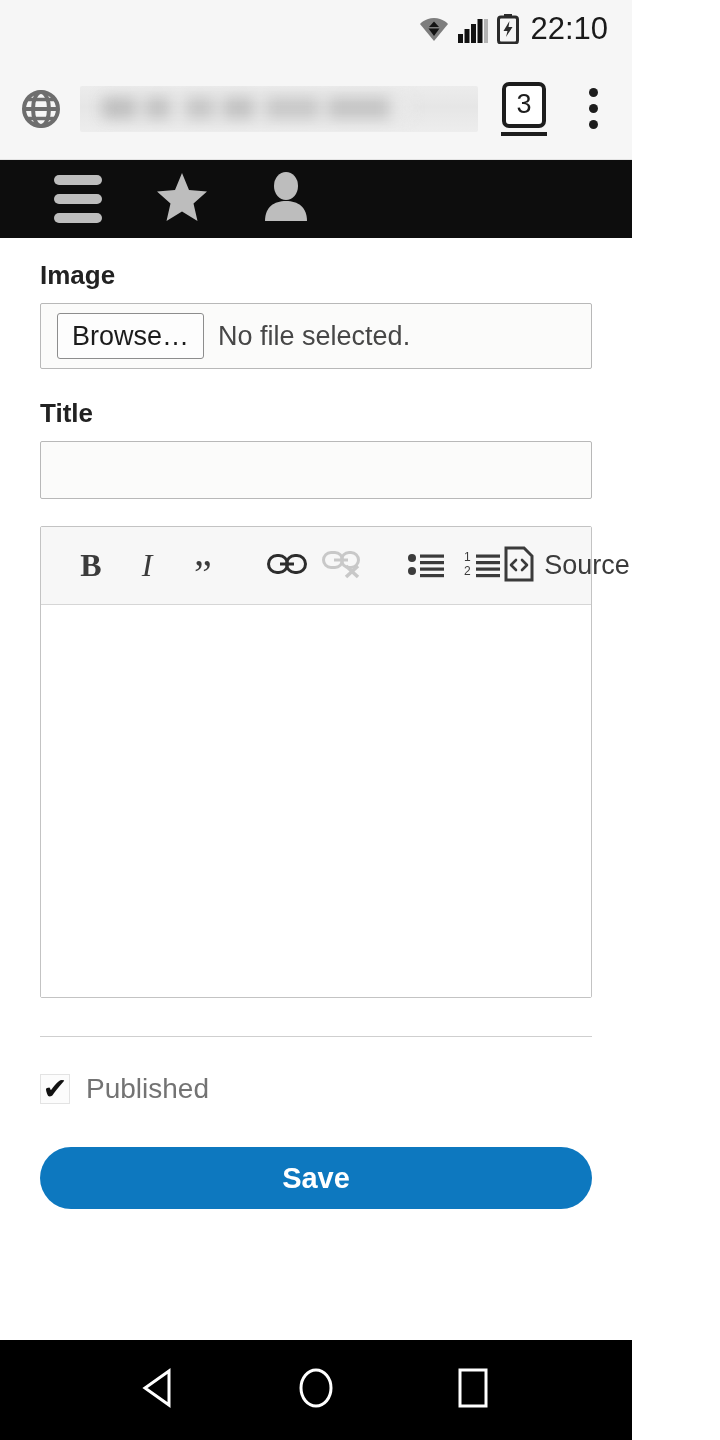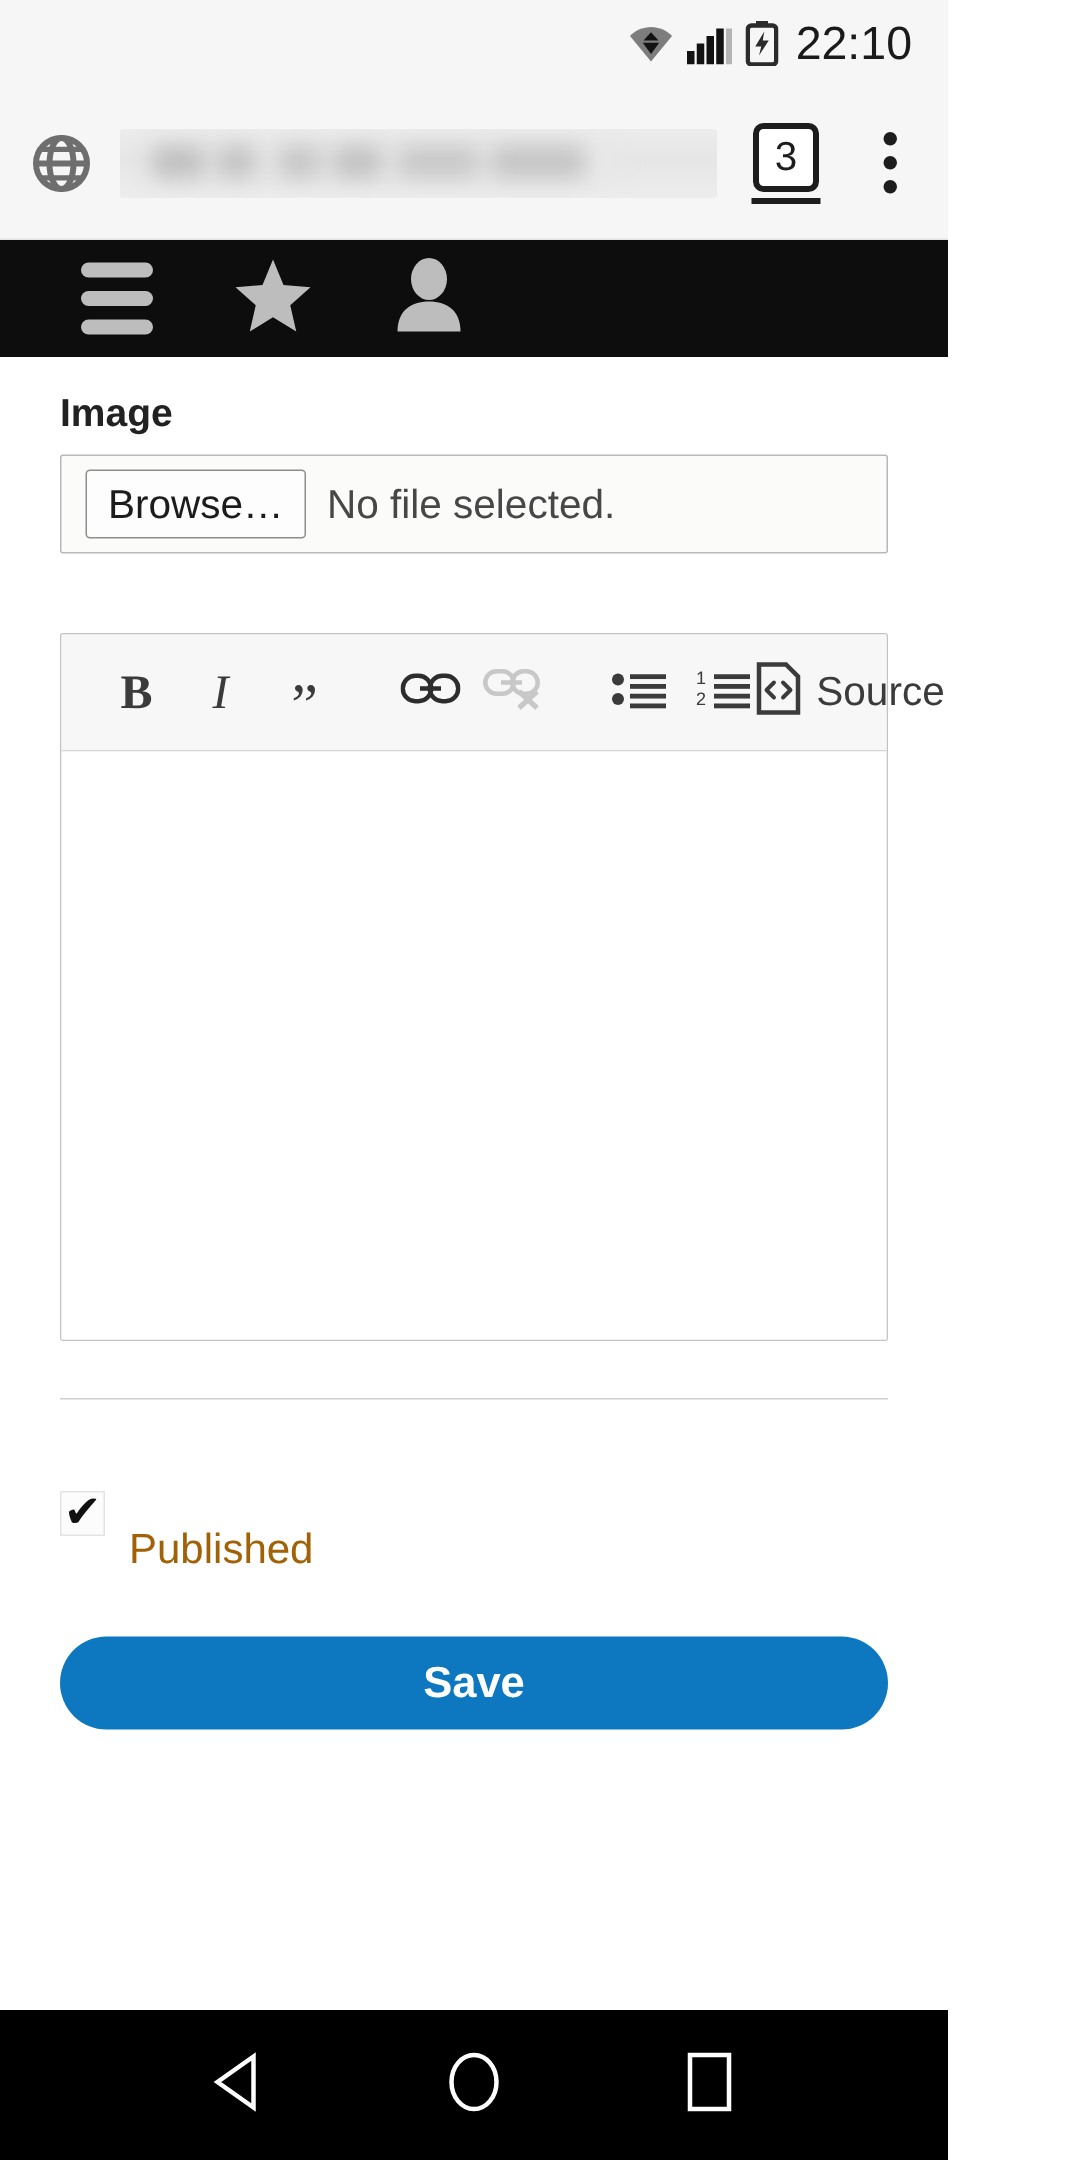--- a/index.html
+++ b/index.html
@@ -124,21 +124,21 @@
   .editor-body { height: 392px; background: #fff; }
 
   .divider { height: 1px; background: #cfcfcf; margin: 38px 0 36px 0; }
 
   .checkrow { display: flex; align-items: center; gap: 16px; }
   .checkbox {
     width: 30px; height: 30px; background: #fcfcfc; border: 1px solid #e3e3e3;
     display: flex; align-items: center; justify-content: center;
     font-size: 30px; color: #111; line-height: 1;
   }
-  .checkrow .lbl { font-size: 28px; color: #a16207; margin-top: 48px; }
+  .checkrow .lbl { font-size: 28px; color: #737373; }
 
   .save-btn {
     margin-top: 42px; width: 100%; height: 62px; border: none; border-radius: 31px;
     background: #0d78bf; color: #fff; font-size: 29px; font-weight: bold;
     font-family: "Liberation Sans", sans-serif; display: flex;
     align-items: center; justify-content: center;
   }
 
   
   .navbar {
@@ -233,20 +233,24 @@
     <div class="field">
       <span class="flabel">Image</span>
       <div class="filebox">
         <div class="browse-btn">Browse…</div>
         <span class="nofile">No file selected.</span>
       </div>
     </div>
 
     <div class="spacer-26"></div>
 
+    <div class="field">
+      <span class="flabel">Title</span>
+      <input class="textinput" type="text" value="" placeholder="" style="">
+    </div>
 
     <div class="spacer-24"></div>
 
     <div class="field">
 
       <div class="editor">
         <div class="editor-toolbar">
 
           <div class="tb-btn">
             <span class="bold">B</span>

